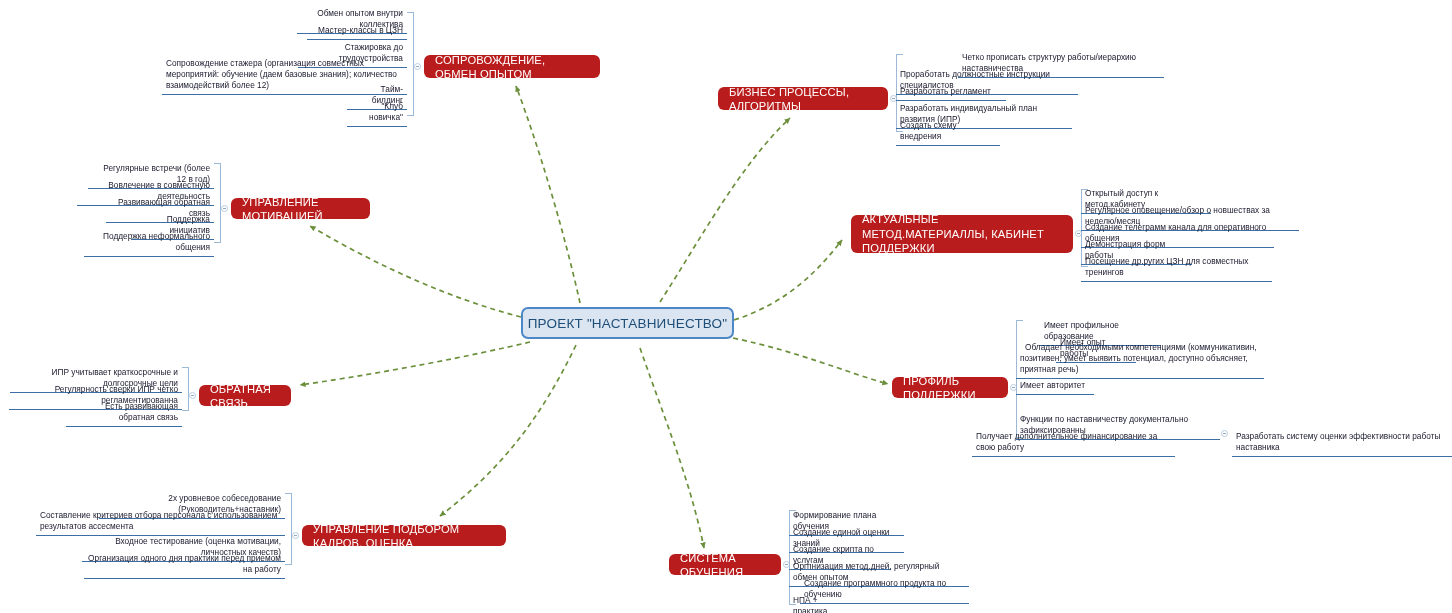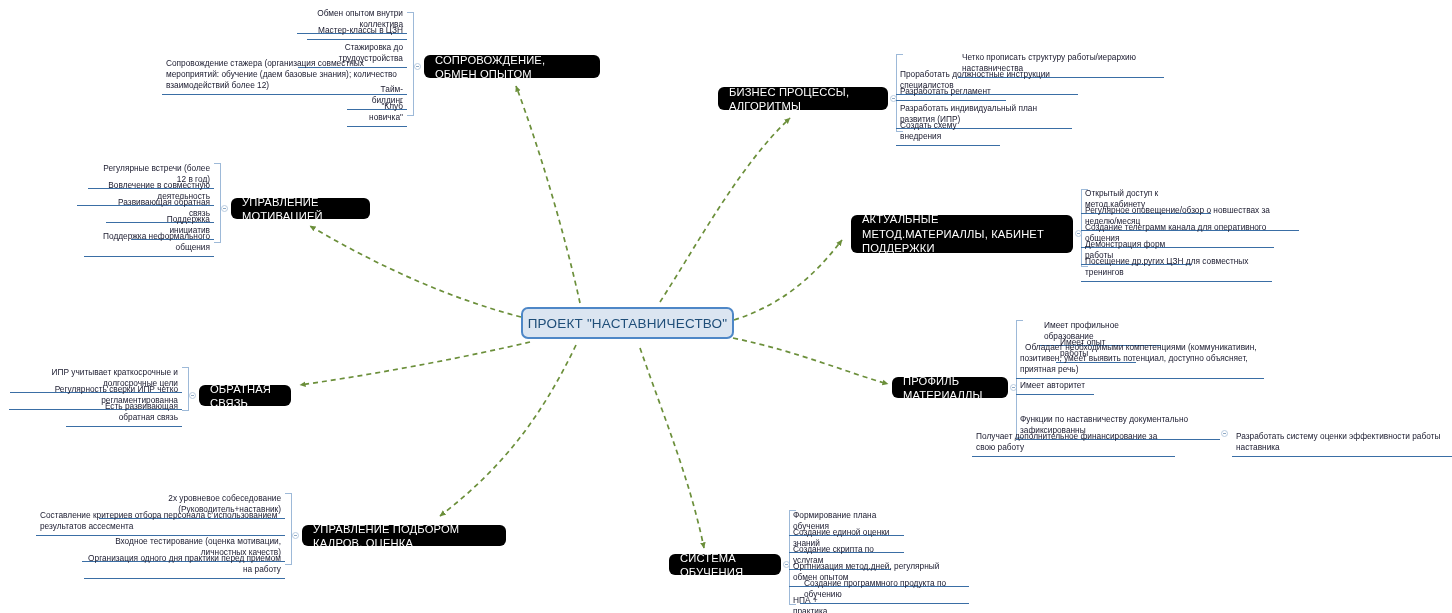--- a/index.html
+++ b/index.html
@@ -24,21 +24,21 @@
     font-size:13.5px;
     letter-spacing:.2px;
     display:flex;align-items:center;justify-content:center;
     box-sizing:border-box;
     white-space:nowrap;
   }
 
   
   .branch-node{
     position:absolute;
-    background:#000000;
+    background:#b91c1c;
     border-radius:6px;
     color:#ffffff;
     font-size:11.2px;
     letter-spacing:.15px;
     padding:5px 11px;
     box-sizing:border-box;
     display:flex;align-items:center;
     line-height:1.25;
   }
   .branch-node.two-line{line-height:1.3;}
@@ -227,21 +227,21 @@
     <div class="leaf ralign">ИПР учитывает краткосрочные и долгосрочные цели</div>
   </div>
   <div class="leaf-group" style="left:9px;top:382px;width:173px;">
     <div class="leaf ralign">Регулярность сверки ИПР четко регламентированна</div>
   </div>
   <div class="leaf-group" style="left:66px;top:399px;width:116px;">
     <div class="leaf ralign">Есть развивающая обратная связь</div>
   </div>
 
   <div class="branch-node" style="left:892px;top:377px;width:116px;height:21px;justify-content:center;">
-    <span>ПРОФИЛЬ МАТЕРИАЛЛЫ</span>
+    <span>ПРОФИЛЬ ПОДДЕРЖКИ</span>
   </div>
   <div class="connector-dot" style="left:1010px;top:384px;"></div>
   <div class="spine right-side" style="left:1016px;top:320px;height:118px;"></div>
 
   <div class="leaf-group" style="left:1016px;top:318px;width:121px;padding-left:24px;">
     <div class="leaf lalign">Имеет профильное образование</div>
   </div>
   <div class="leaf-group" style="left:1016px;top:335px;width:80px;padding-left:40px;">
     <div class="leaf lalign">Имеет опыт работы</div>
   </div>

